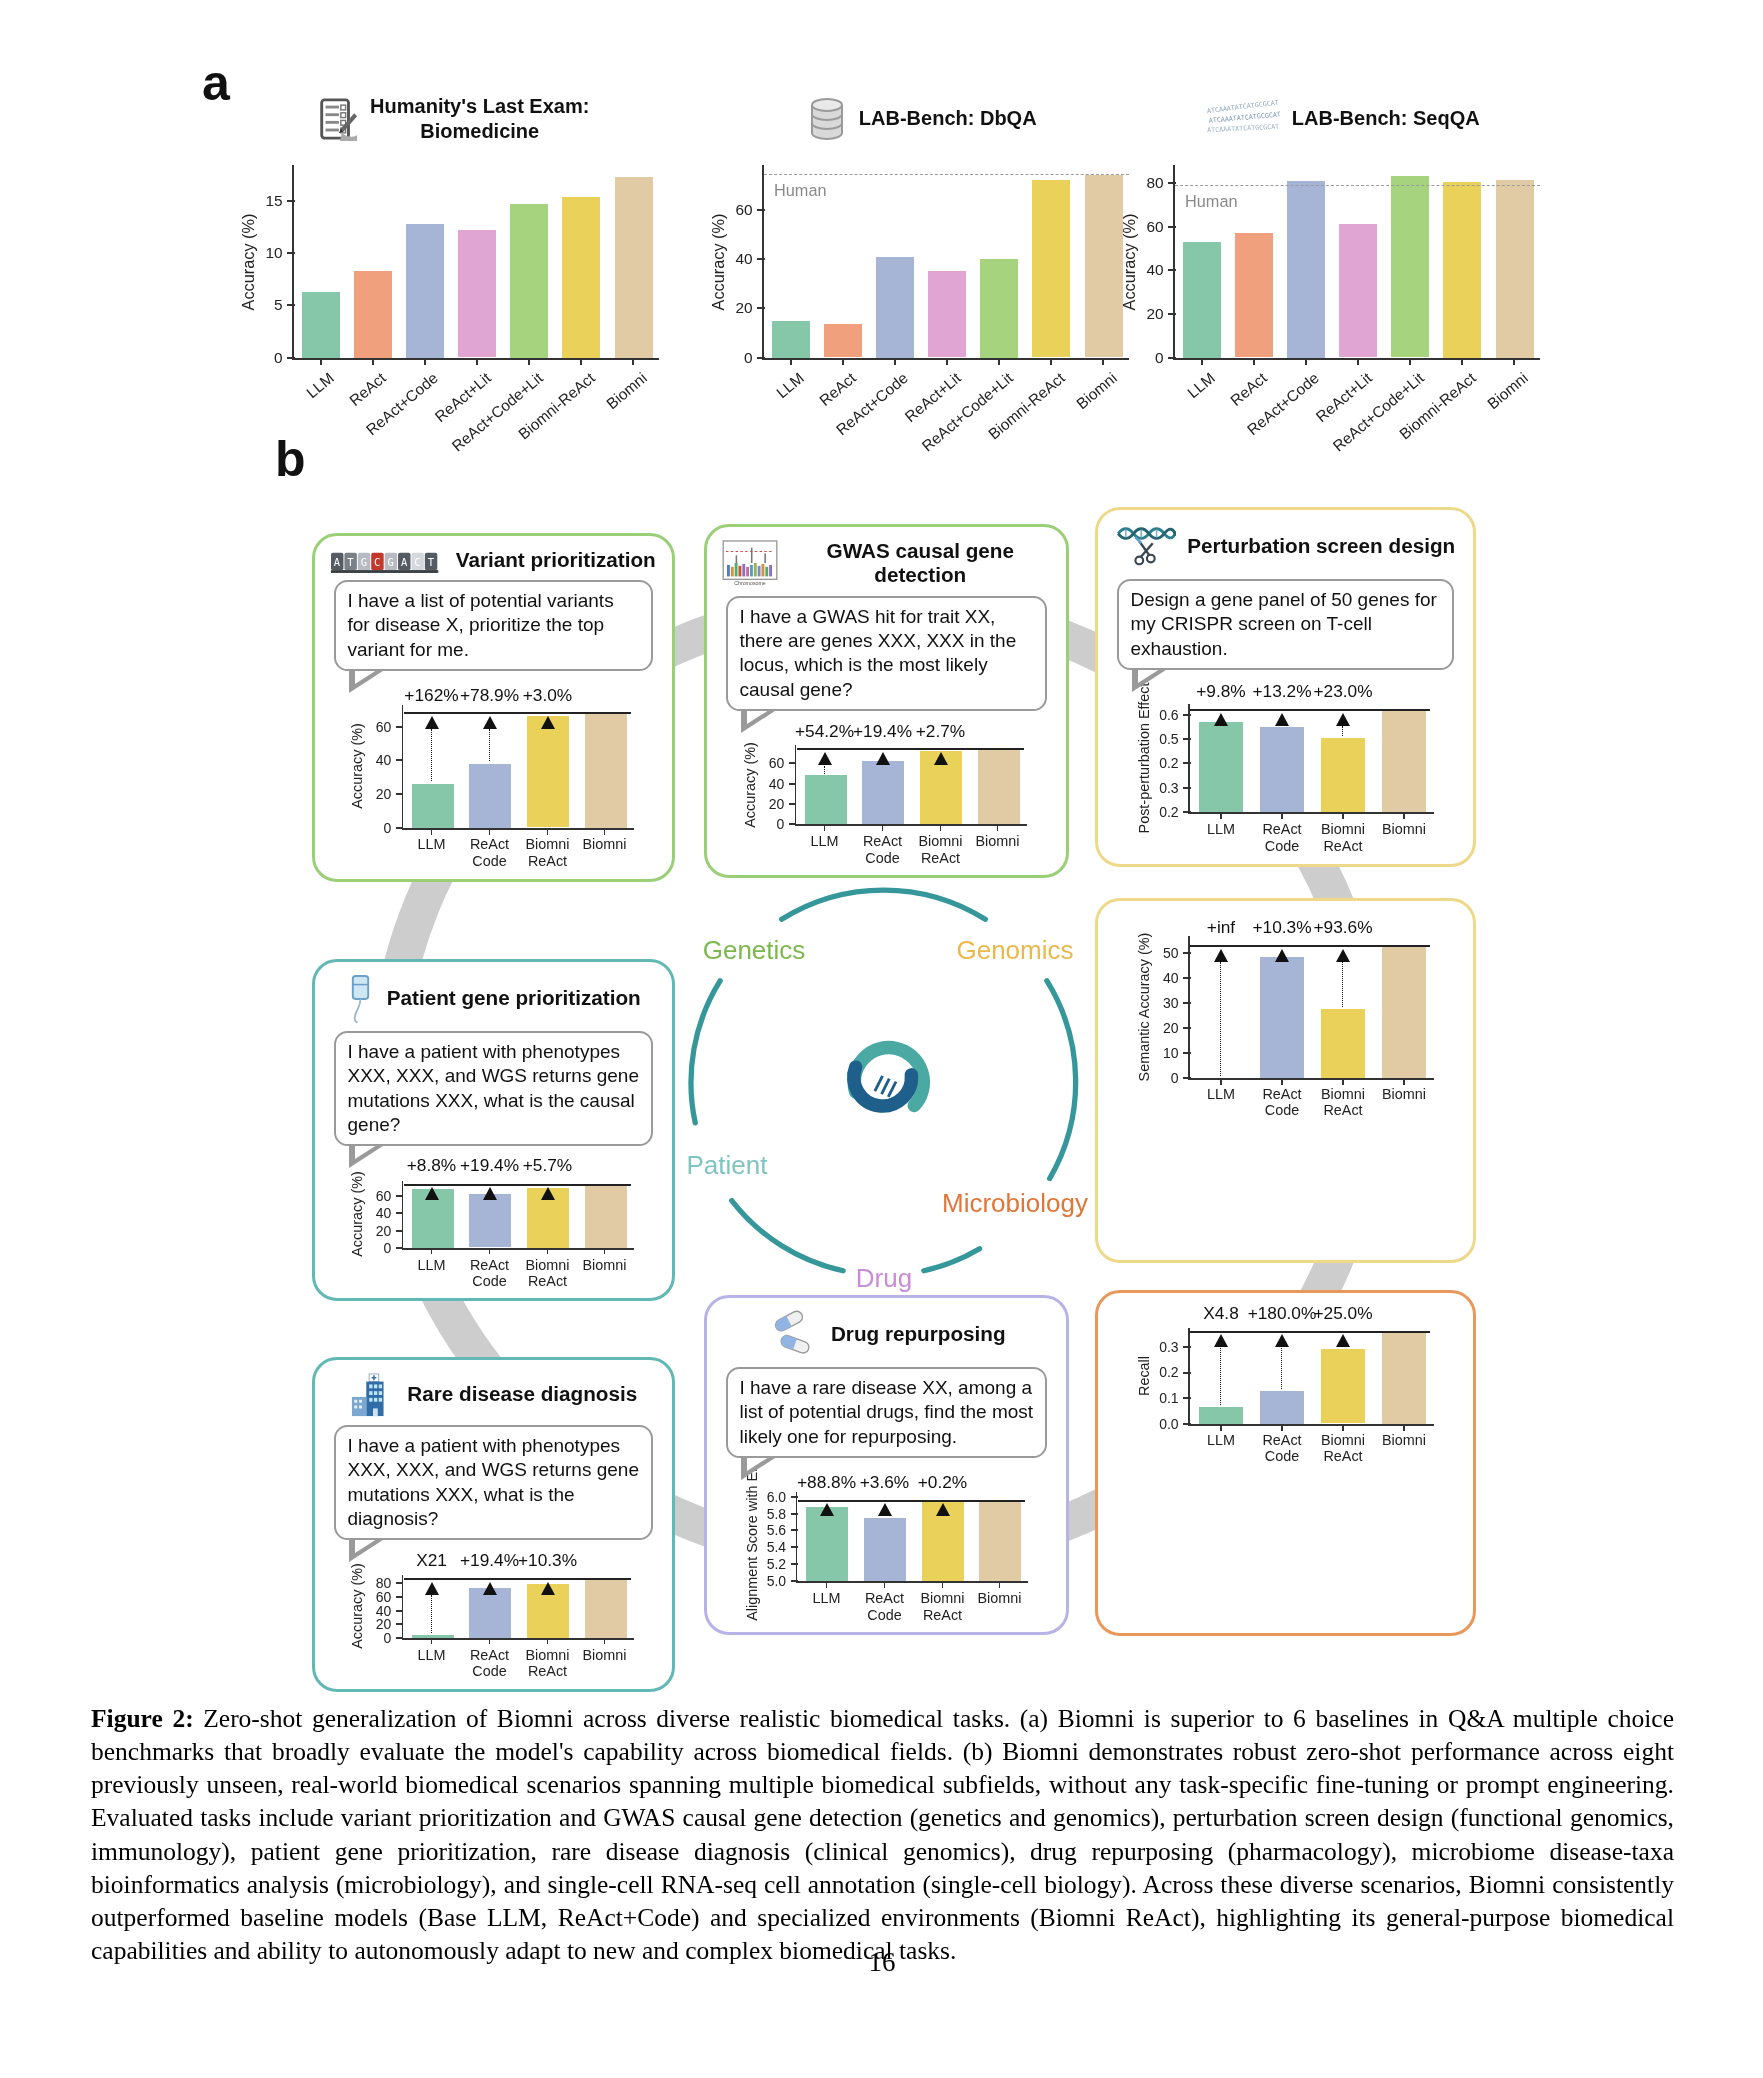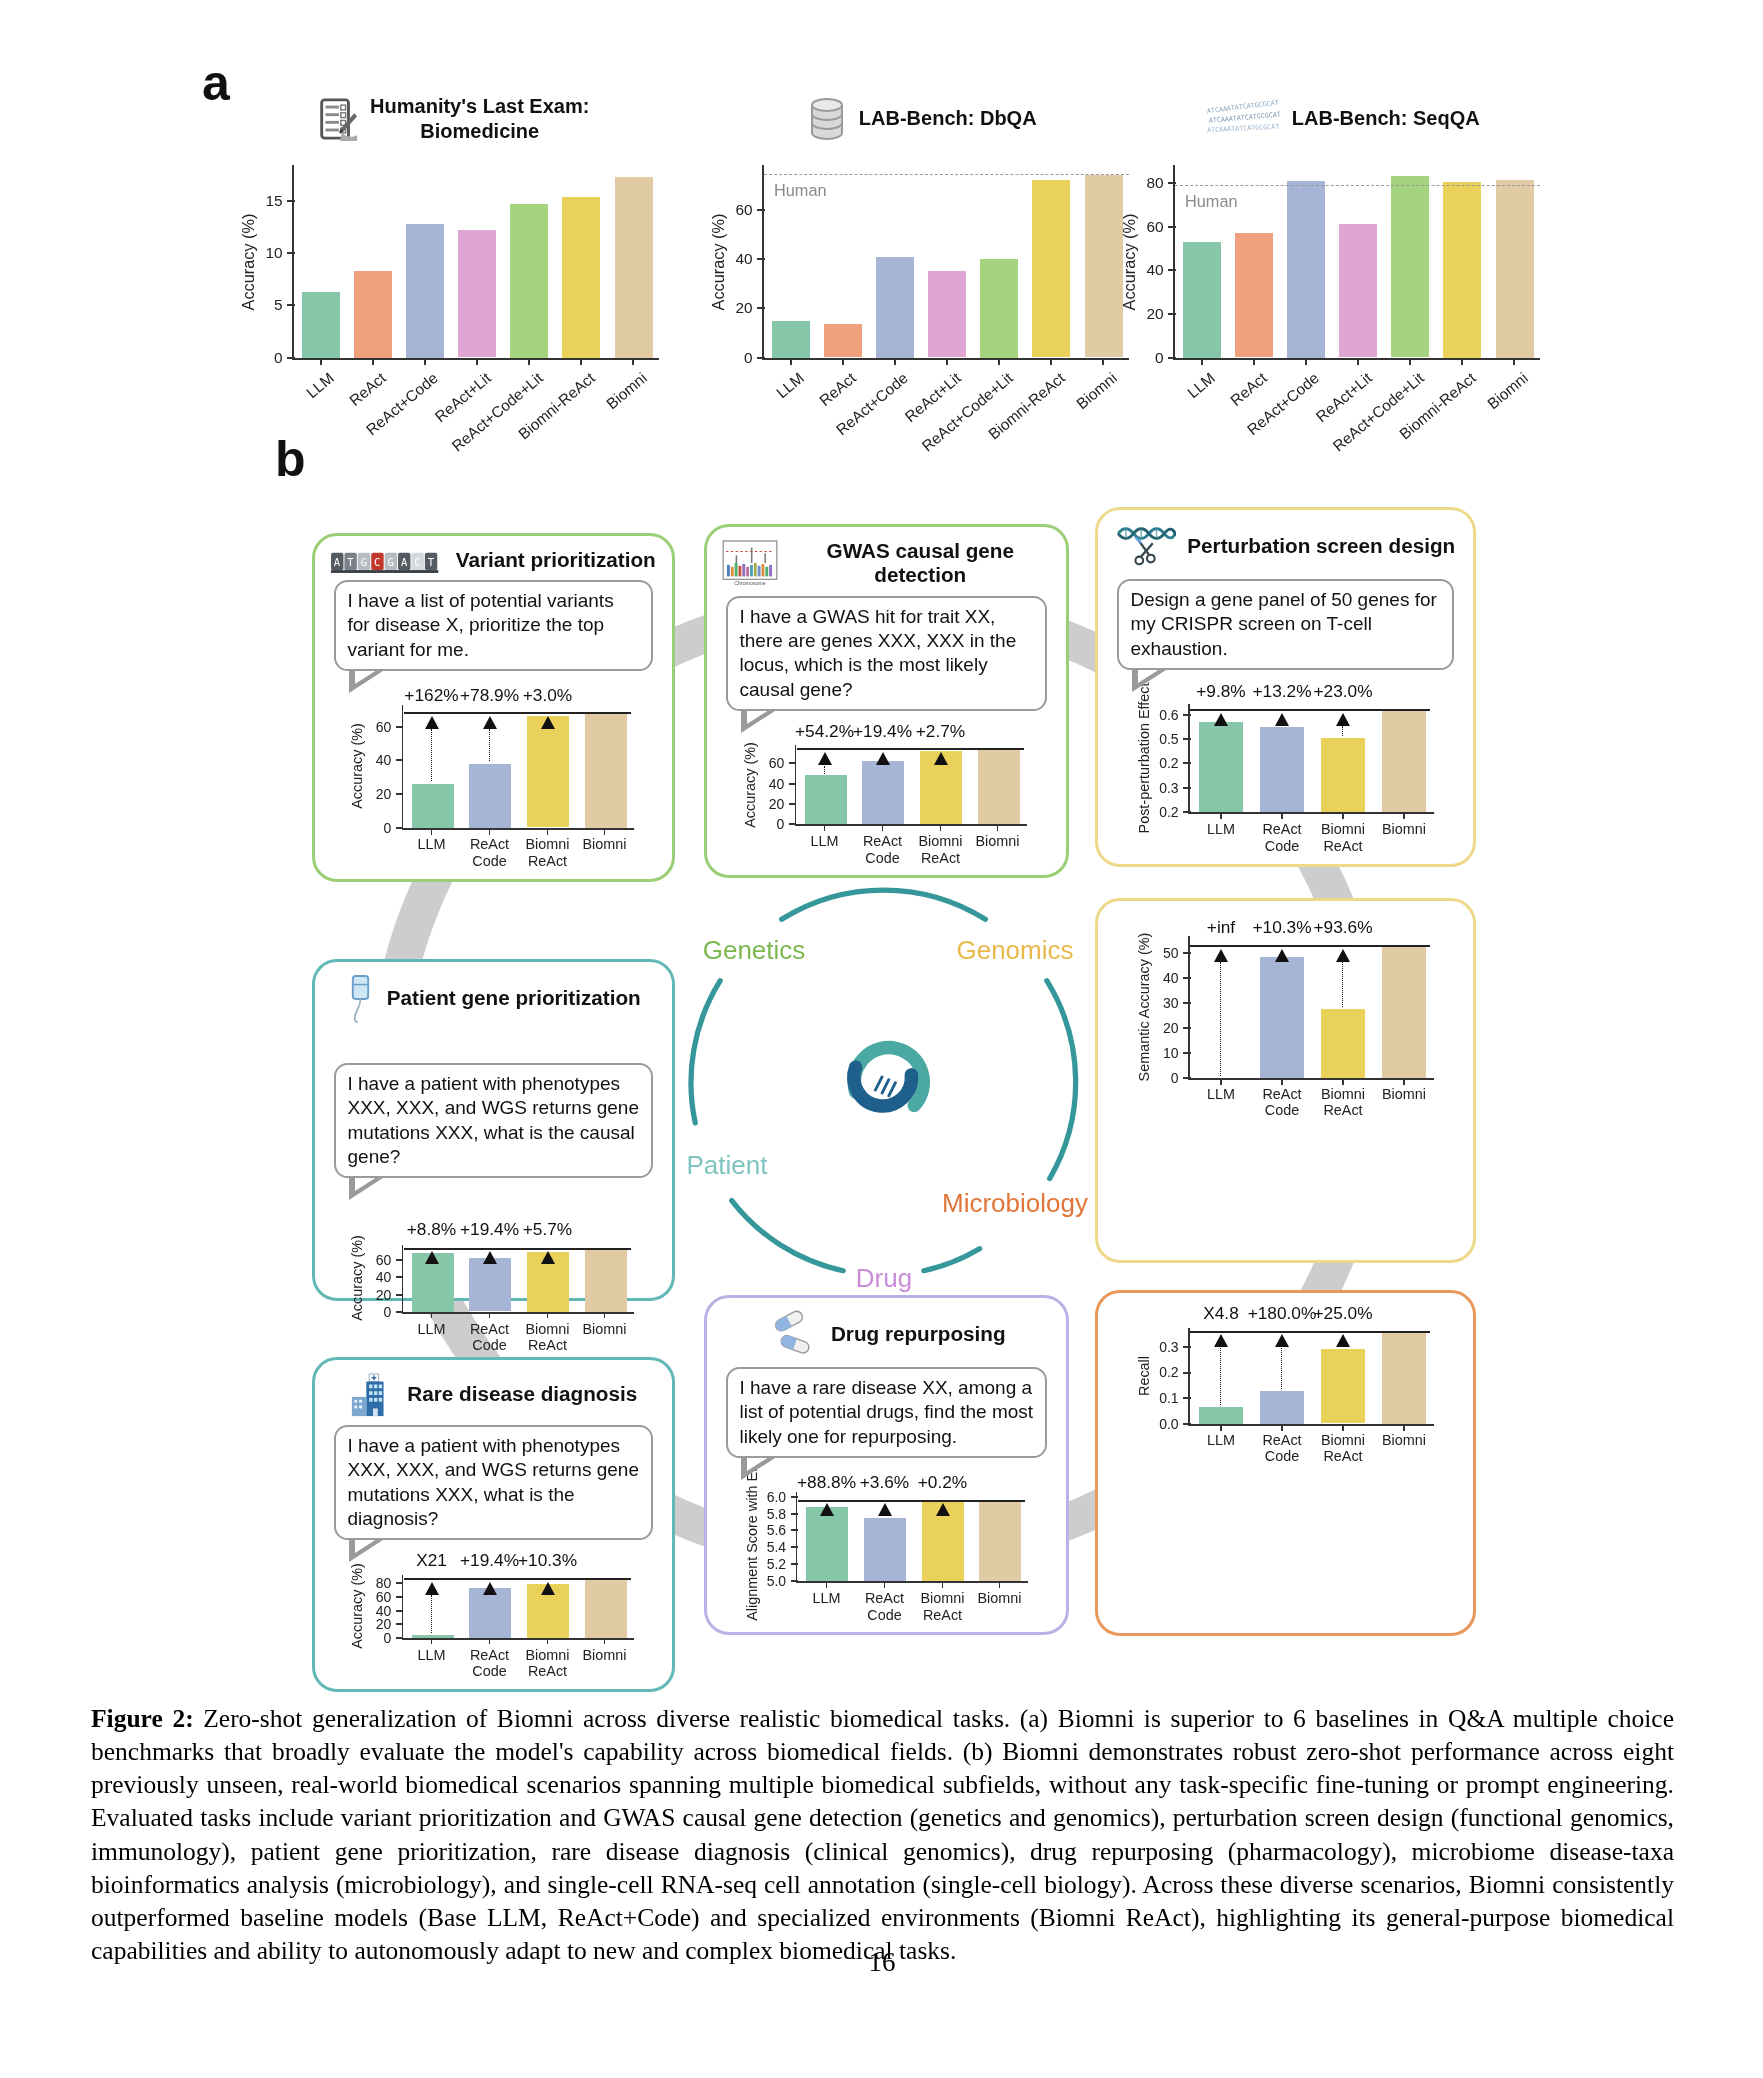--- a/index.html
+++ b/index.html
@@ -390,21 +390,21 @@
         <div class="ann" style="left:155px;top:10px">+13.2%</div>
         <div class="arrowhead" style="left:155px;top:42px"></div>
         <div class="ann" style="left:216px;top:10px">+23.0%</div>
         <div class="arrowhead" style="left:216px;top:42px"></div>
         <div class="dot-arrow" style="left:215px;top:55px;height:9.8px"></div>
         <div class="ax" style="left:61px;top:33px;width:1.9px;height:110px"></div>
         <div class="ax" style="left:61px;top:141px;width:246px;height:1.9px"></div>
       </div>
   </div>
 
-  <div class="card" style="left: 312px; top: 959px; width: 357px; height: 336px; border-color: rgb(98, 184, 180); gap: 32px;">
+  <div class="card" style="left: 312px; top: 959px; width: 357px; height: 336px; border-color: rgb(98, 184, 180);">
     <div class="card-head">
       <svg width="29" height="50" viewBox="0 0 30 52">
         <rect x="7" y="2" width="16" height="24" rx="3" fill="#cfe6f5" stroke="#6aa0c8" stroke-width="2"></rect>
         <line x1="7" y1="11" x2="23" y2="11" stroke="#6aa0c8" stroke-width="1.6"></line>
         <path d="M15 26 C15 36 9 38 9 46 Q9 50 12 50" fill="none" stroke="#9ab4c4" stroke-width="1.8"></path>
       </svg>
       <div class="card-title">Patient gene prioritization</div>
     </div>
     <div class="bubble-wrap">
       <div class="bubble">I have a patient with phenotypes XXX, XXX, and WGS returns gene mutations XXX, what is the causal gene?</div>

